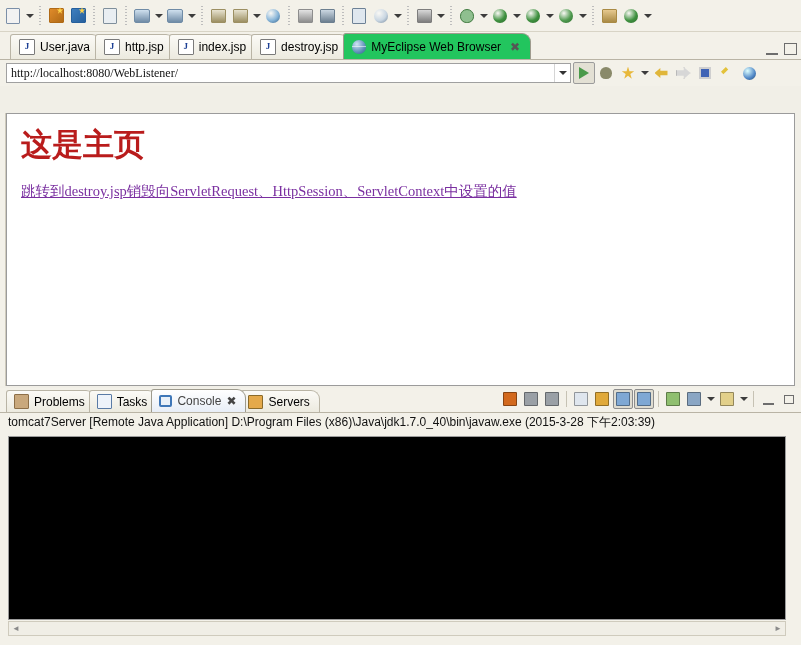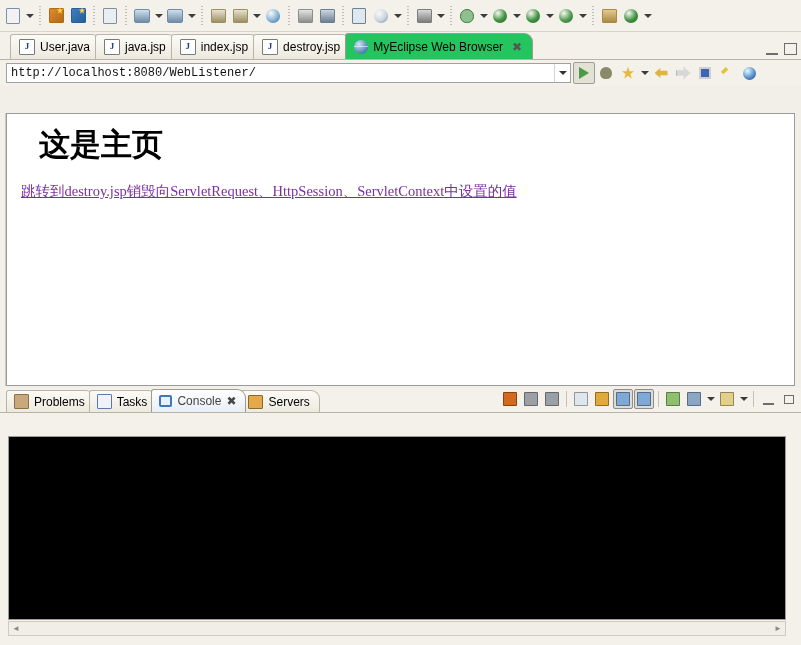--- a/index.html
+++ b/index.html
@@ -90,21 +90,21 @@
   .browserbar{
     height:26px;background:#f3f1e9;display:flex;align-items:center;
     padding:2px 2px 2px 6px;box-sizing:border-box;gap:2px;
   }
   .urlbox{
     flex:0 0 565px;height:20px;background:#fff;border:1px solid #a0a0a0;
     display:flex;align-items:center;box-sizing:border-box;
   }
   .urlbox input{
     border:none;outline:none;flex:1;height:18px;
-    font-family:Liberation Mono, monospace;font-size:12px;color:#111;
+    font-family:Liberation Serif, serif;font-size:12px;color:#111;
     padding:0 4px;background:transparent;
   }
   .urldrop{
     width:15px;height:18px;display:flex;align-items:center;justify-content:center;
     border-left:1px solid #d5d5d5;background:#fff;
   }
   .urldrop i{
     width:0;height:0;border-left:4px solid transparent;border-right:4px solid transparent;
     border-top:4px solid #333;display:block;
   }
@@ -113,21 +113,21 @@
 
   
   .viewport{
     position:absolute;left:6px;top:113px;width:789px;height:273px;
     background:#fff;border:1px solid #9b9b9b;box-sizing:border-box;
     overflow:hidden;
   }
   .page{padding:10px 0 0 14px;}
   .h1{
     font-family:"Liberation Serif", serif;
-    font-size:31px;font-weight:bold;color:#000000;margin:4px 0 20px 18px;line-height:1.1;
+    font-size:31px;font-weight:bold;color:#b91c1c;margin:4px 0 20px 0;line-height:1.1;
   }
   .link{
     display:block;color:#7a2fa0;text-decoration:underline;
     font-family:"Liberation Serif", serif;font-size:14.5px;
     line-height:18px;white-space:nowrap;
   }
 
   
   .bottom{
     position:absolute;left:0;top:388px;width:801px;height:257px;
@@ -292,21 +292,21 @@
     </div>
 
   <div class="tabbar">
     <div id="editor-tabs" style="display:flex;align-items:flex-end;">
         <div class="tab">
           <span class="fileicon">J</span>
           <span>User.java</span>
         </div>
         <div class="tab">
           <span class="fileicon">J</span>
-          <span>java.jsp</span>
+          <span>http.jsp</span>
         </div>
         <div class="tab">
           <span class="fileicon">J</span>
           <span>index.jsp</span>
         </div>
         <div class="tab">
           <span class="fileicon">J</span>
           <span>destroy.jsp</span>
         </div>
         <div class="tab active">
@@ -429,19 +429,20 @@
           </span>
           <span class="bsep"></span>
           <span class="btool" title="Minimize">
             <span style="display: block; width: 11px; height: 9px; border-bottom: 2px solid rgb(109, 109, 109);"></span>
           </span>
           <span class="btool" title="Maximize">
             <span style="display: block; width: 10px; height: 9px; border: 1.5px solid rgb(109, 109, 109); box-sizing: border-box;"></span>
           </span>
         </div>
     </div>
+    <div class="statusline">tomcat7Server [Remote Java Application] D:\Program Files (x86)\Java\jdk1.7.0_40\bin\javaw.exe (2015-3-28 下午2:03:39)</div>
     <div class="consoleout"></div>
     <div class="hscroll">
       <span>◄</span>
       <span>►</span>
     </div>
   </div>
 </div>
 
 </body></html>

